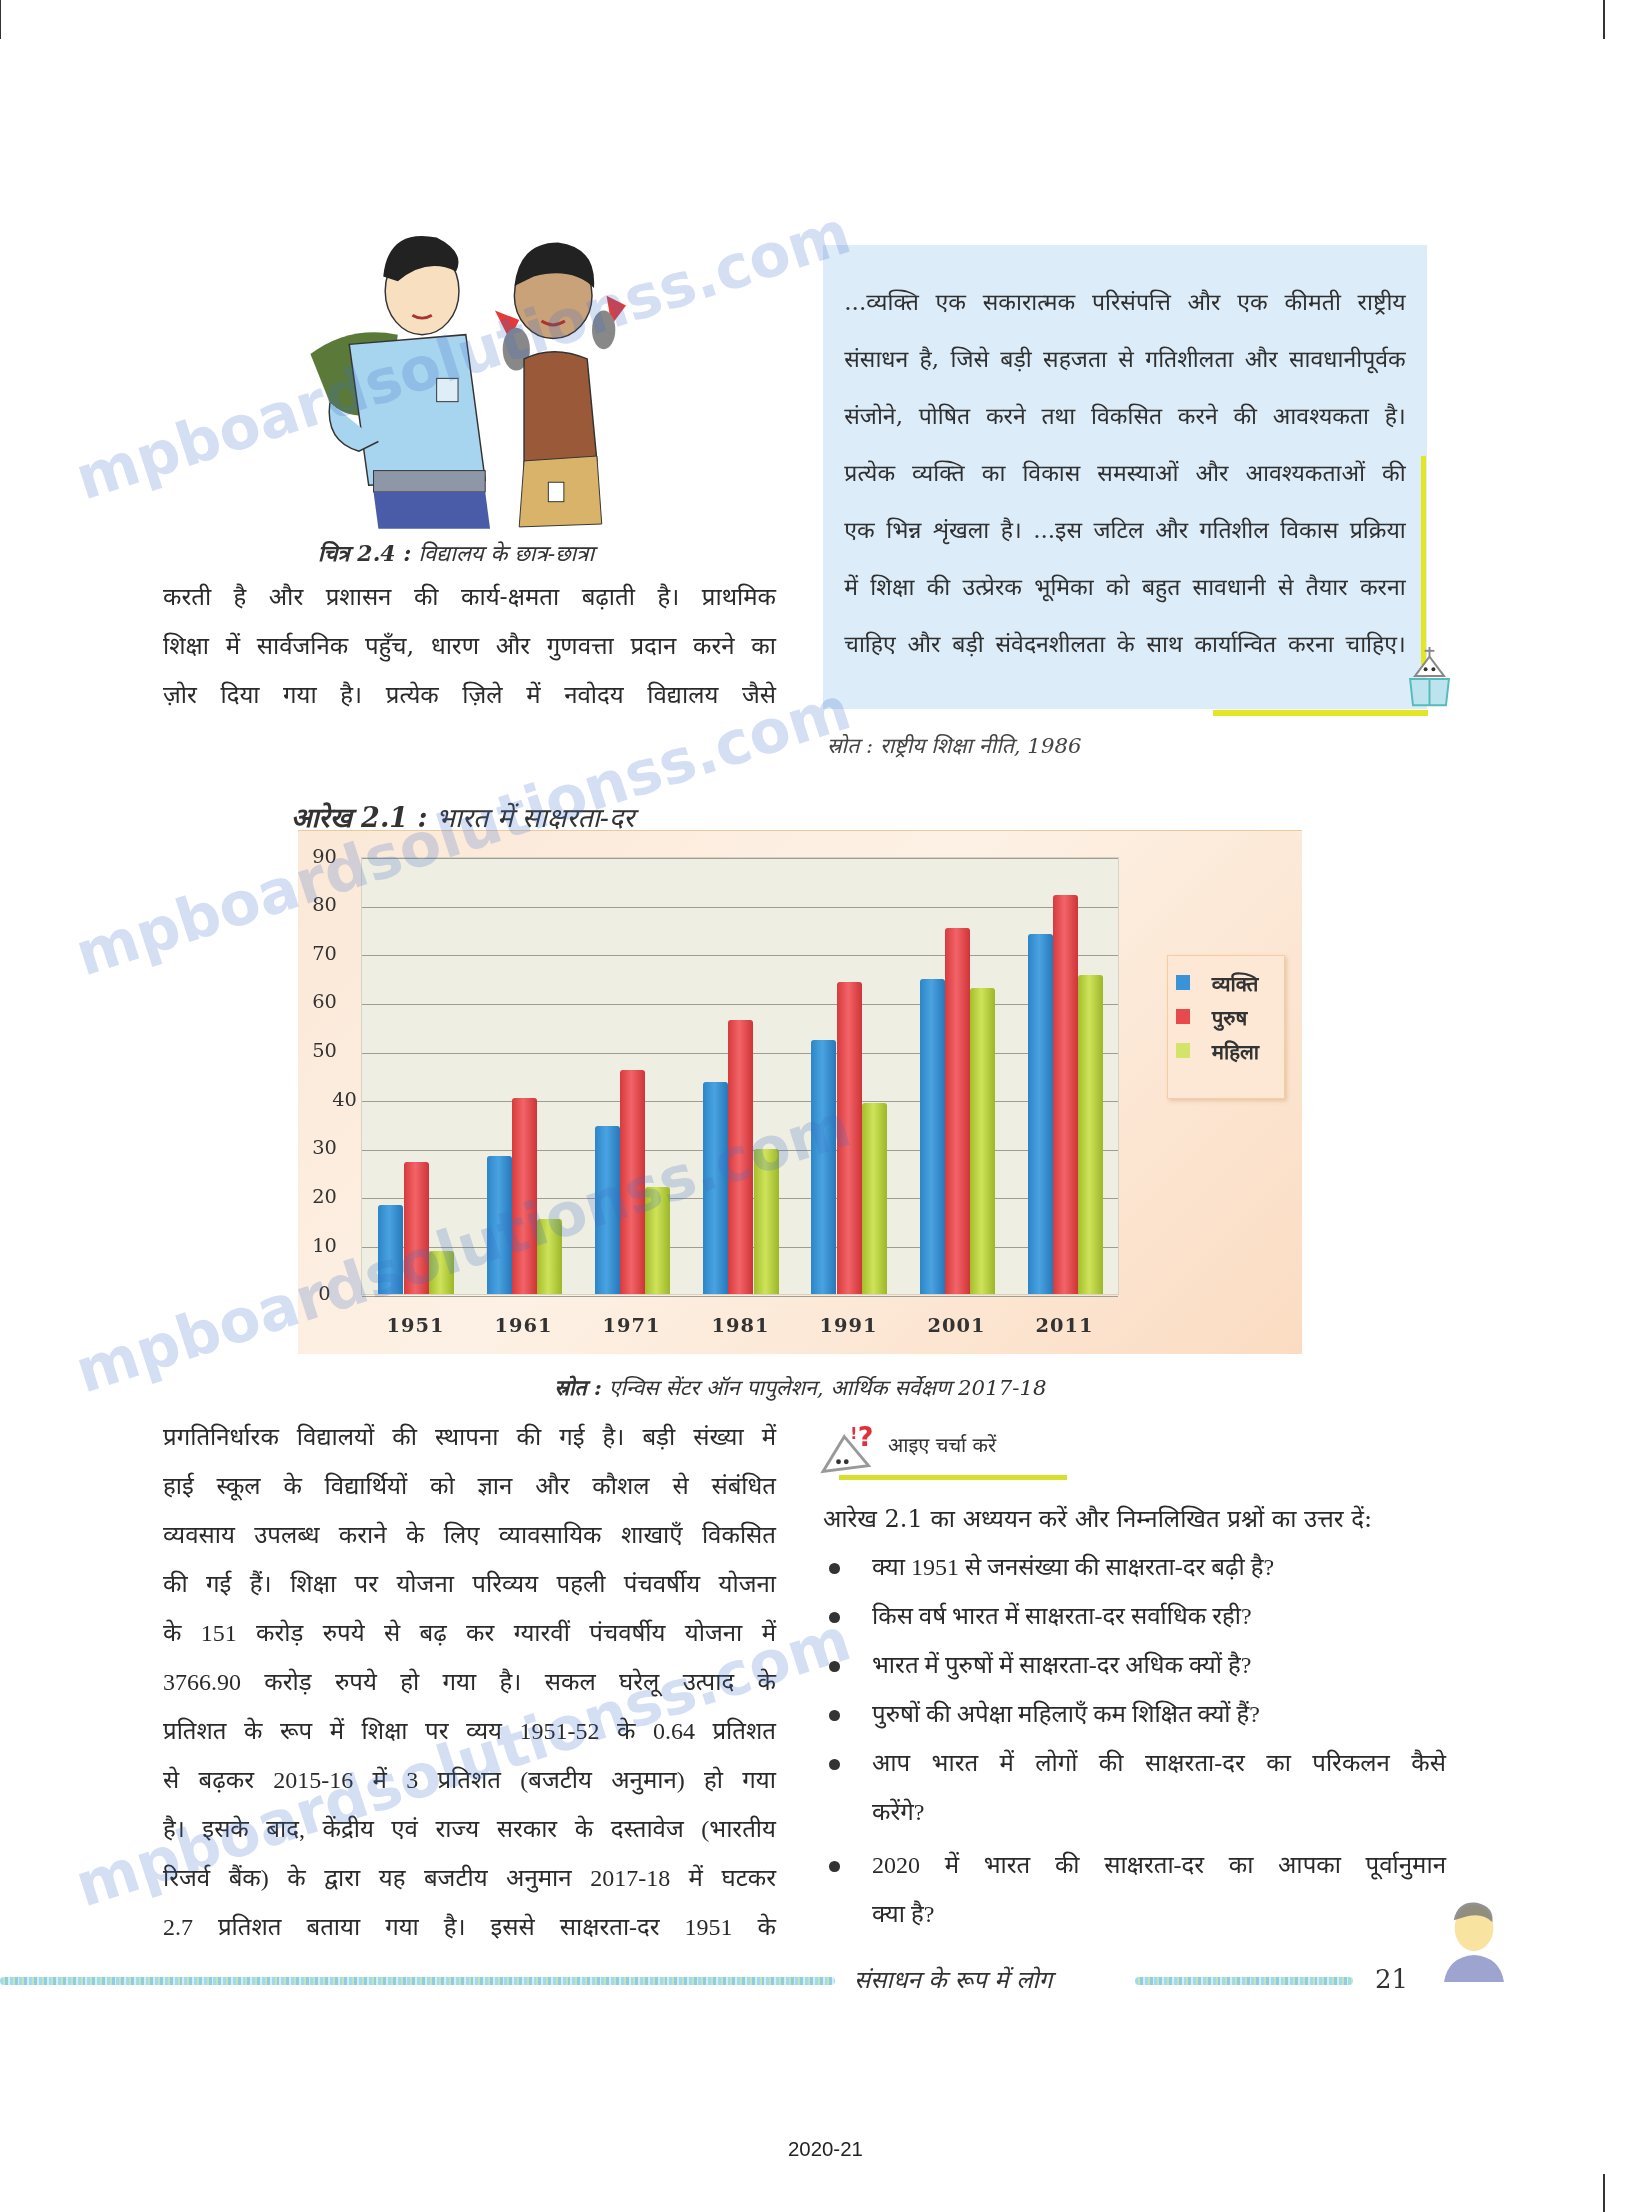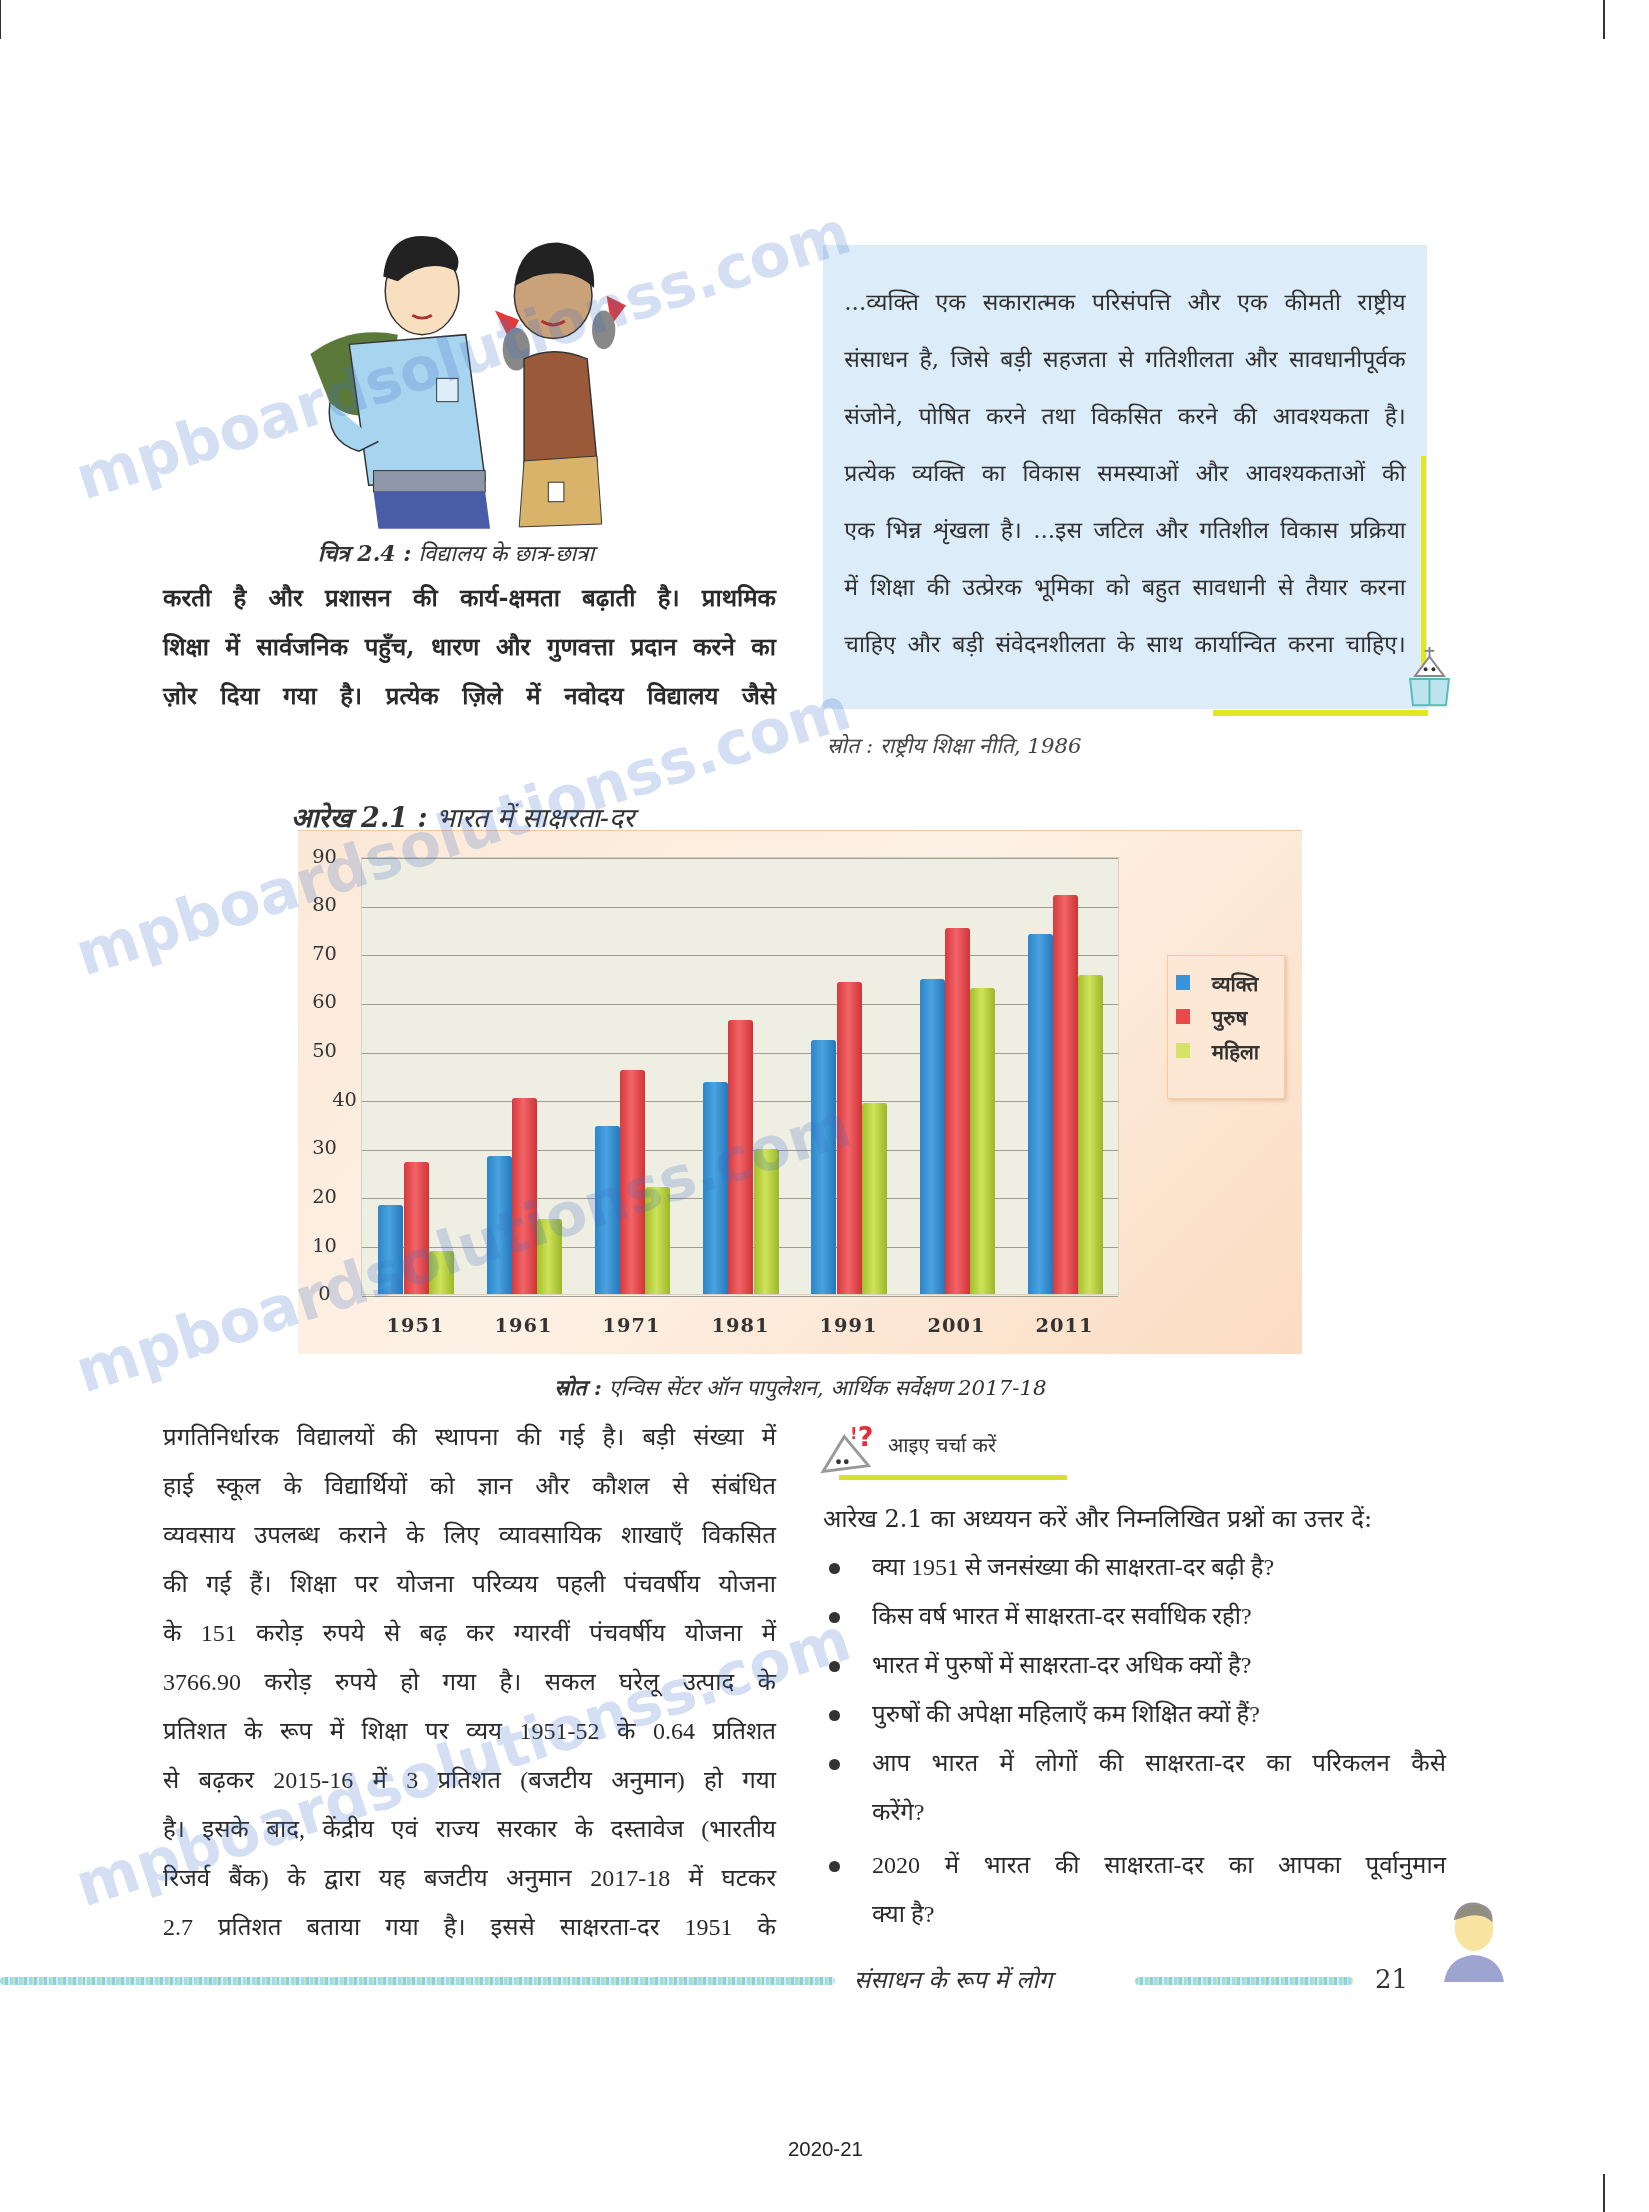--- a/index.html
+++ b/index.html
@@ -101,21 +101,21 @@
   <path d="M240 250 L315 245 L320 315 L235 318 Z" fill="#d9b36a" stroke="#333"></path>
   <rect x="265" y="272" width="16" height="20" fill="#fff" stroke="#333"></rect>
   <path d="M258 106 Q270 114 282 106" stroke="#a33" stroke-width="3" fill="none"></path>
 </svg>
 
 <div class="caption">
   <b>चित्र 2.4 :</b>
   <span>विद्यालय के छात्र-छात्रा</span>
 </div>
 
-<div class="para" style="left:163px; top:573px; width:613px;font-weight:bold;">
+<div class="para" style="left:163px; top:573px; width:613px;">
   <span class="ln">करती है और प्रशासन की कार्य-क्षमता बढ़ाती है। प्राथमिक</span>
   <span class="ln">शिक्षा में सार्वजनिक पहुँच, धारण और गुणवत्ता प्रदान करने का</span>
   <span class="ln">ज़ोर दिया गया है। प्रत्येक ज़िले में नवोदय विद्यालय जैसे</span>
 </div>
 
 <div class="quote">
   <span class="ln">...व्यक्ति एक सकारात्मक परिसंपत्ति और एक कीमती राष्ट्रीय</span>
   <span class="ln">संसाधन है, जिसे बड़ी सहजता से गतिशीलता और सावधानीपूर्वक</span>
   <span class="ln">संजोने, पोषित करने तथा विकसित करने की आवश्यकता है।</span>
   <span class="ln">प्रत्येक व्यक्ति का विकास समस्याओं और आवश्यकताओं की</span>

